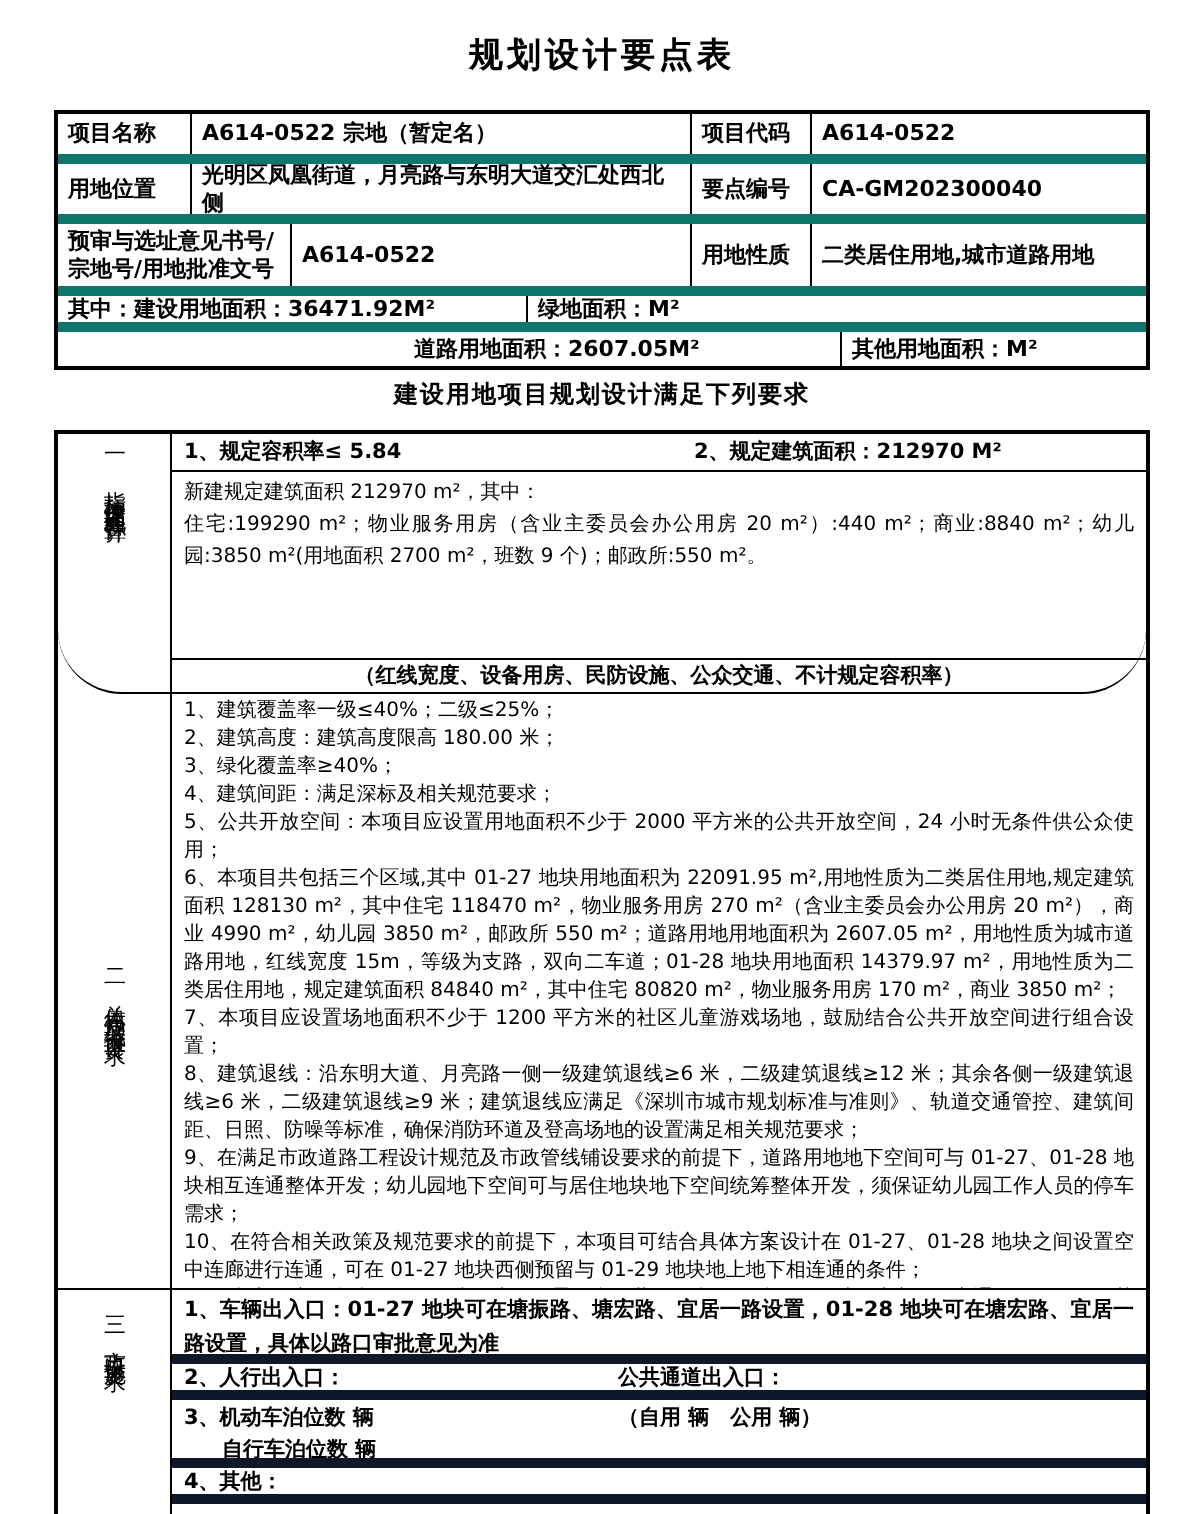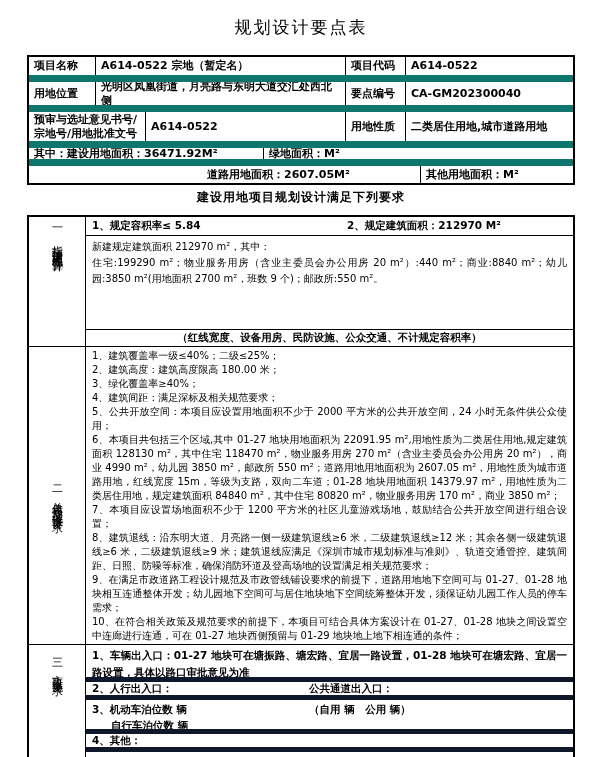--- a/index.html
+++ b/index.html
@@ -3,51 +3,51 @@
 <meta charset="utf-8">
 <style>
   * { margin:0; padding:0; box-sizing:border-box; }
   body { background:#fff; }
   .page {
     position:relative; width:602px; height:757px; background:#ffffff;
     font-family:"DejaVu Sans", sans-serif; color:#000; overflow:hidden;
   }
   .title {
     position:absolute; top:16px; left:0; width:100%; text-align:center;
-    font-size:17px; font-weight:normal; letter-spacing:2px;
+    font-size:17px; font-weight:bold; letter-spacing:2px;
   }
   .subtitle {
     position:absolute; top:189px; left:0; width:100%; text-align:center;
     font-size:12px; font-weight:bold; letter-spacing:1px;
   }
   
   .t1 {
     position:absolute; top:55px; left:27px; width:548px; height:130px;
     border:2px solid #000;
   }
-  .t1-row { display:flex; border-bottom:7px solid #0f766e; }
+  .t1-row { display:flex; border-bottom:5px solid #0f766e; }
   .r1 { height:25px; } .r2 { height:30px; } .r3 { height:36px; }
   .r4 { height:18px; } .r5 { height:17px; border-bottom:none; }
   .cell {
     border-right:1px solid #000; padding:1px 5px; display:flex; align-items:center;
     font-size:11px; font-weight:bold; line-height:14px; overflow:hidden;
   }
   .cell.last { border-right:none; flex:1; }
   .nb { border-right:none; }
   .w67{width:67px;} .w250{width:250px;} .w60{width:60px;}
   .w117{width:117px;} .w200{width:200px;}
   .w157{width:157px;} .w235{width:235px;} .w392{width:392px;}
   .indent178{ padding-left:178px; }
   
   .t2 {
     position:absolute; top:215px; left:27px; width:548px; height:542px;
     border:2px solid #000; border-bottom:none; overflow:hidden;
   }
   .section { display:flex; }
-  .sec1 { height:130px; border-bottom:1px solid #000; }
+  .sec1 { height:130px; border-bottom:1px solid #000;border-radius:32px; }
   .sec2 { height:298px; border-bottom:1px solid #000; }
   .sec3 { height:107px; }
   .sliver { height:5px; }
   .label-cell {
     width:57px; border-right:1px solid #000; display:flex; justify-content:center;
     overflow:hidden; flex:none;
   }
   .vtext {
     writing-mode:vertical-rl; text-orientation:upright;
     font-size:11px; letter-spacing:2px; line-height:17px;

